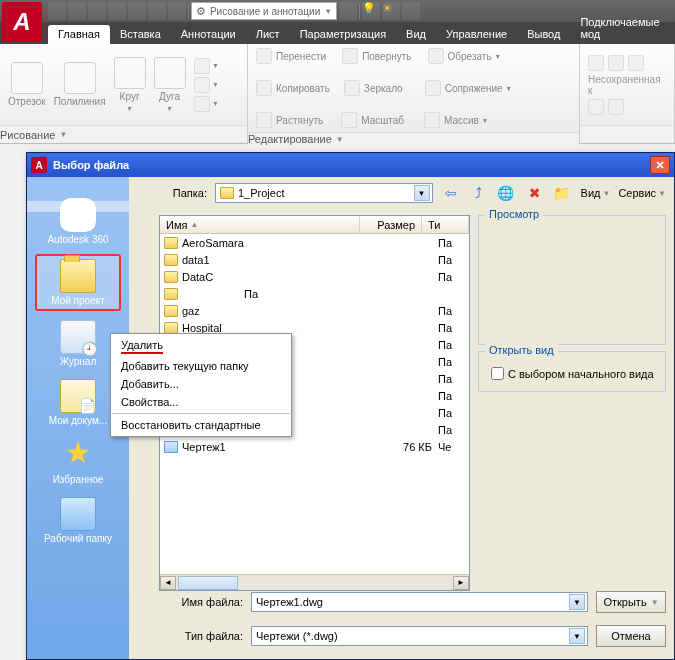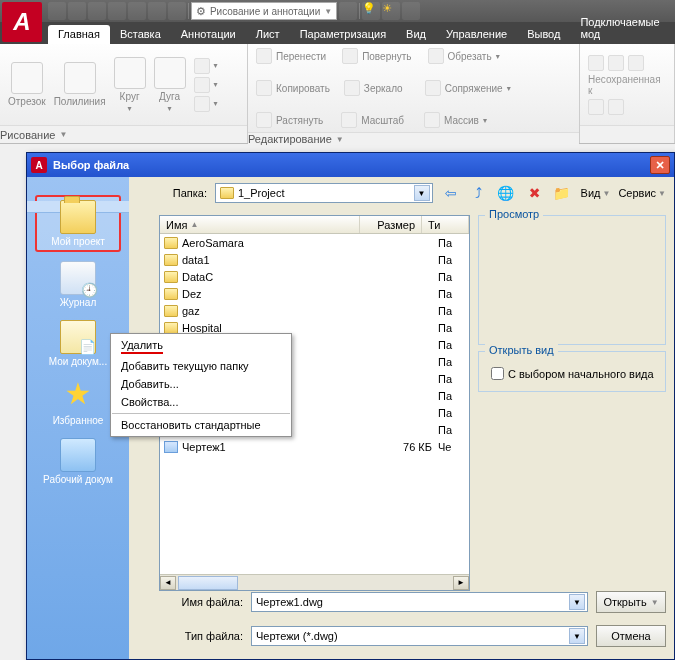--- a/index.html
+++ b/index.html
@@ -246,39 +246,43 @@
 <div class="dialog">
   <div class="titlebar">
     <div class="tic">A</div>
     <span>Выбор файла</span>
     <div class="close">✕</div>
   </div>
   <div class="dlg-body">
     <div class="places">
       <div class="scroll-top"></div>
       <div class="places-inner" id="places-inner">
+          <div class="place">
+            <div class="pic cloud"></div>
+            <span>Autodesk 360</span>
+          </div>
           <div class="place selected">
             <div class="pic folder"></div>
             <span>Мой проект</span>
           </div>
           <div class="place">
             <div class="pic journal"></div>
             <span>Журнал</span>
           </div>
           <div class="place">
             <div class="pic docs"></div>
             <span>Мои докум...</span>
           </div>
           <div class="place">
             <div class="pic star">★</div>
             <span>Избранное</span>
           </div>
           <div class="place">
             <div class="pic desktop"></div>
-            <span>Рабочий докум</span>
+            <span>Рабочий папку</span>
           </div>
         </div>
     </div>
     <div class="main">
       <div class="row">
         <div class="lbl">Папка:</div>
         <div class="combo" style="max-width:248px">
           <div class="fic fold" style="width:14px;height:12px;margin-right:4px"></div>
           <span>1_Project</span>
           <div class="dd">▼</div>
@@ -326,21 +330,20 @@
                 <div class="ftype">Па</div>
               </div>
               <div class="frow">
                 <div class="fic fold"></div>
                 <div class="fname">DataC</div>
                 <div class="fsize"></div>
                 <div class="ftype">Па</div>
               </div>
               <div class="frow">
                 <div class="fic fold"></div>
-                <div class="fname">Dez</div>
                 <div class="fsize"></div>
                 <div class="ftype">Па</div>
               </div>
               <div class="frow">
                 <div class="fic fold"></div>
                 <div class="fname">gaz</div>
                 <div class="fsize"></div>
                 <div class="ftype">Па</div>
               </div>
               <div class="frow">

